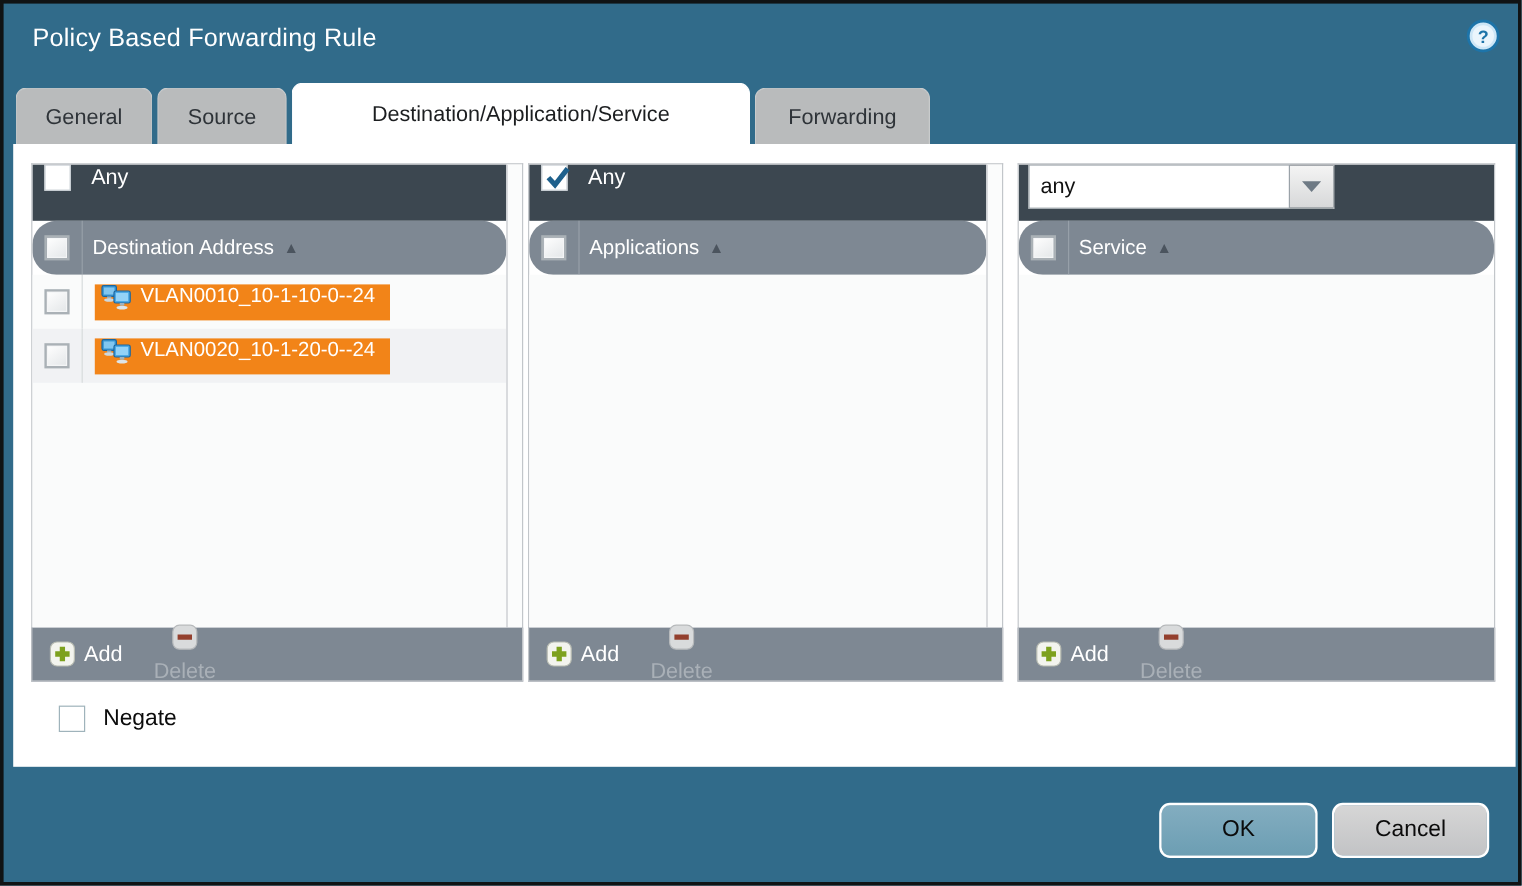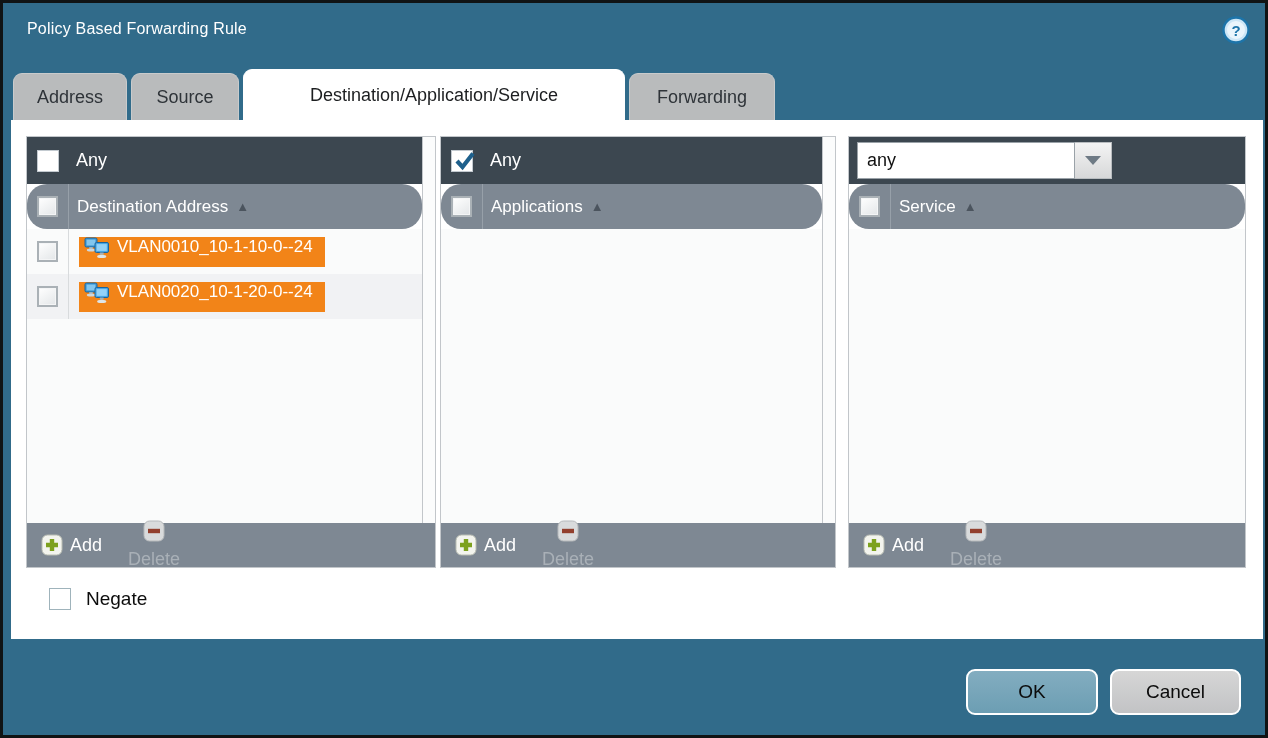--- a/index.html
+++ b/index.html
@@ -4,21 +4,21 @@
 <style>
   * { margin:0; padding:0; box-sizing:border-box; }
   html,body { width:1268px; height:738px; }
   body { font-family:"Liberation Sans","DejaVu Sans",sans-serif; }
 
   .dialog { position:relative; width:1268px; height:738px;
     background:#316b8a; border:3px solid #101314; overflow:hidden; }
 
   
   .title { position:absolute; left:24px; top:17px; color:#ffffff;
-    font-size:16px; font-weight:400; letter-spacing:0.2px; }
+    font-size:21px; font-weight:400; letter-spacing:0.2px; }
   .help { position:absolute; right:15px; top:13px; width:28px; height:28px; cursor:pointer; }
 
   
   .tabs { position:absolute; left:10px; top:66px; height:51px;
     display:flex; align-items:flex-end; gap:4px; }
   .tab { height:47px; display:flex; align-items:center; justify-content:center;
     background:#b9bbbc; border:1px solid #c9cbcc; border-bottom:none;
     border-radius:9px 9px 0 0; color:#2e3338; font-size:18px; cursor:pointer; }
   .tab.active { height:51px; background:#ffffff; border-color:#ffffff; color:#1c1e20; z-index:3; }
   .tab-general { width:114px; }
@@ -33,21 +33,21 @@
   
   .col { position:absolute; top:16px; height:432px; display:flex; flex-direction:column; }
   .col-destination { left:15px;  width:410px; }
   .col-applications{ left:429px; width:396px; }
   .col-service     { left:837px; width:398px; }
 
   .grid { flex:1; display:flex; border:1px solid #c2c6ca; border-bottom:none; overflow:hidden; }
   .grid-main { flex:1; display:flex; flex-direction:column; min-width:0; }
   .scroll-track { width:13px; background:#fbfcfc; border-left:1px solid #c2c6ca; }
 
-  .anybar { height:47px; background:#3c4750; display:flex; align-items:center;
+  .anybar { height:47px; background:#3c4750; display:flex; align-items:flex-start;
     padding-left:10px; flex:0 0 auto; }
   .anybar .any-label { color:#ffffff; font-size:18px; margin-left:17px; font-weight:400; }
 
   .subhead { height:45px; background:#7e8893; display:flex; align-items:center; flex:0 0 auto;border-radius:20px; }
   .cbcell { width:42px; display:flex; align-items:center; justify-content:center;
     align-self:stretch; border-right:1px solid #97a0a9; flex:0 0 auto; }
   .subhead-label { color:#ffffff; font-size:17px; margin-left:8px; }
   .sort-arrow { color:#4b545e; font-size:13px; margin-left:8px; }
 
   .list-body { flex:1; background:#fafbfb; display:flex; flex-direction:column; overflow:hidden; }
@@ -106,21 +106,21 @@
 
   <div class="help">
     <svg width="28" height="28" viewBox="0 0 28 28">
       <circle cx="14" cy="14" r="12.5" fill="#cde6f6" stroke="#1d74a9" stroke-width="2.4"></circle>
       <circle cx="14" cy="14" r="9" fill="#eaf5fc"></circle>
       <text x="14" y="19.5" text-anchor="middle" font-size="15" font-weight="bold" fill="#1d74a9" font-family="Liberation Sans, sans-serif">?</text>
     </svg>
   </div>
 
   <div class="tabs">
-    <div class="tab tab-general">Address</div>
+    <div class="tab tab-general">General</div>
     <div class="tab tab-source">Source</div>
     <div class="tab tab-das active">Destination/Application/Service</div>
     <div class="tab tab-forwarding">Forwarding</div>
   </div>
 
   <div class="panel">
 
     <div class="col col-destination">
       <div class="grid">
         <div class="grid-main">

